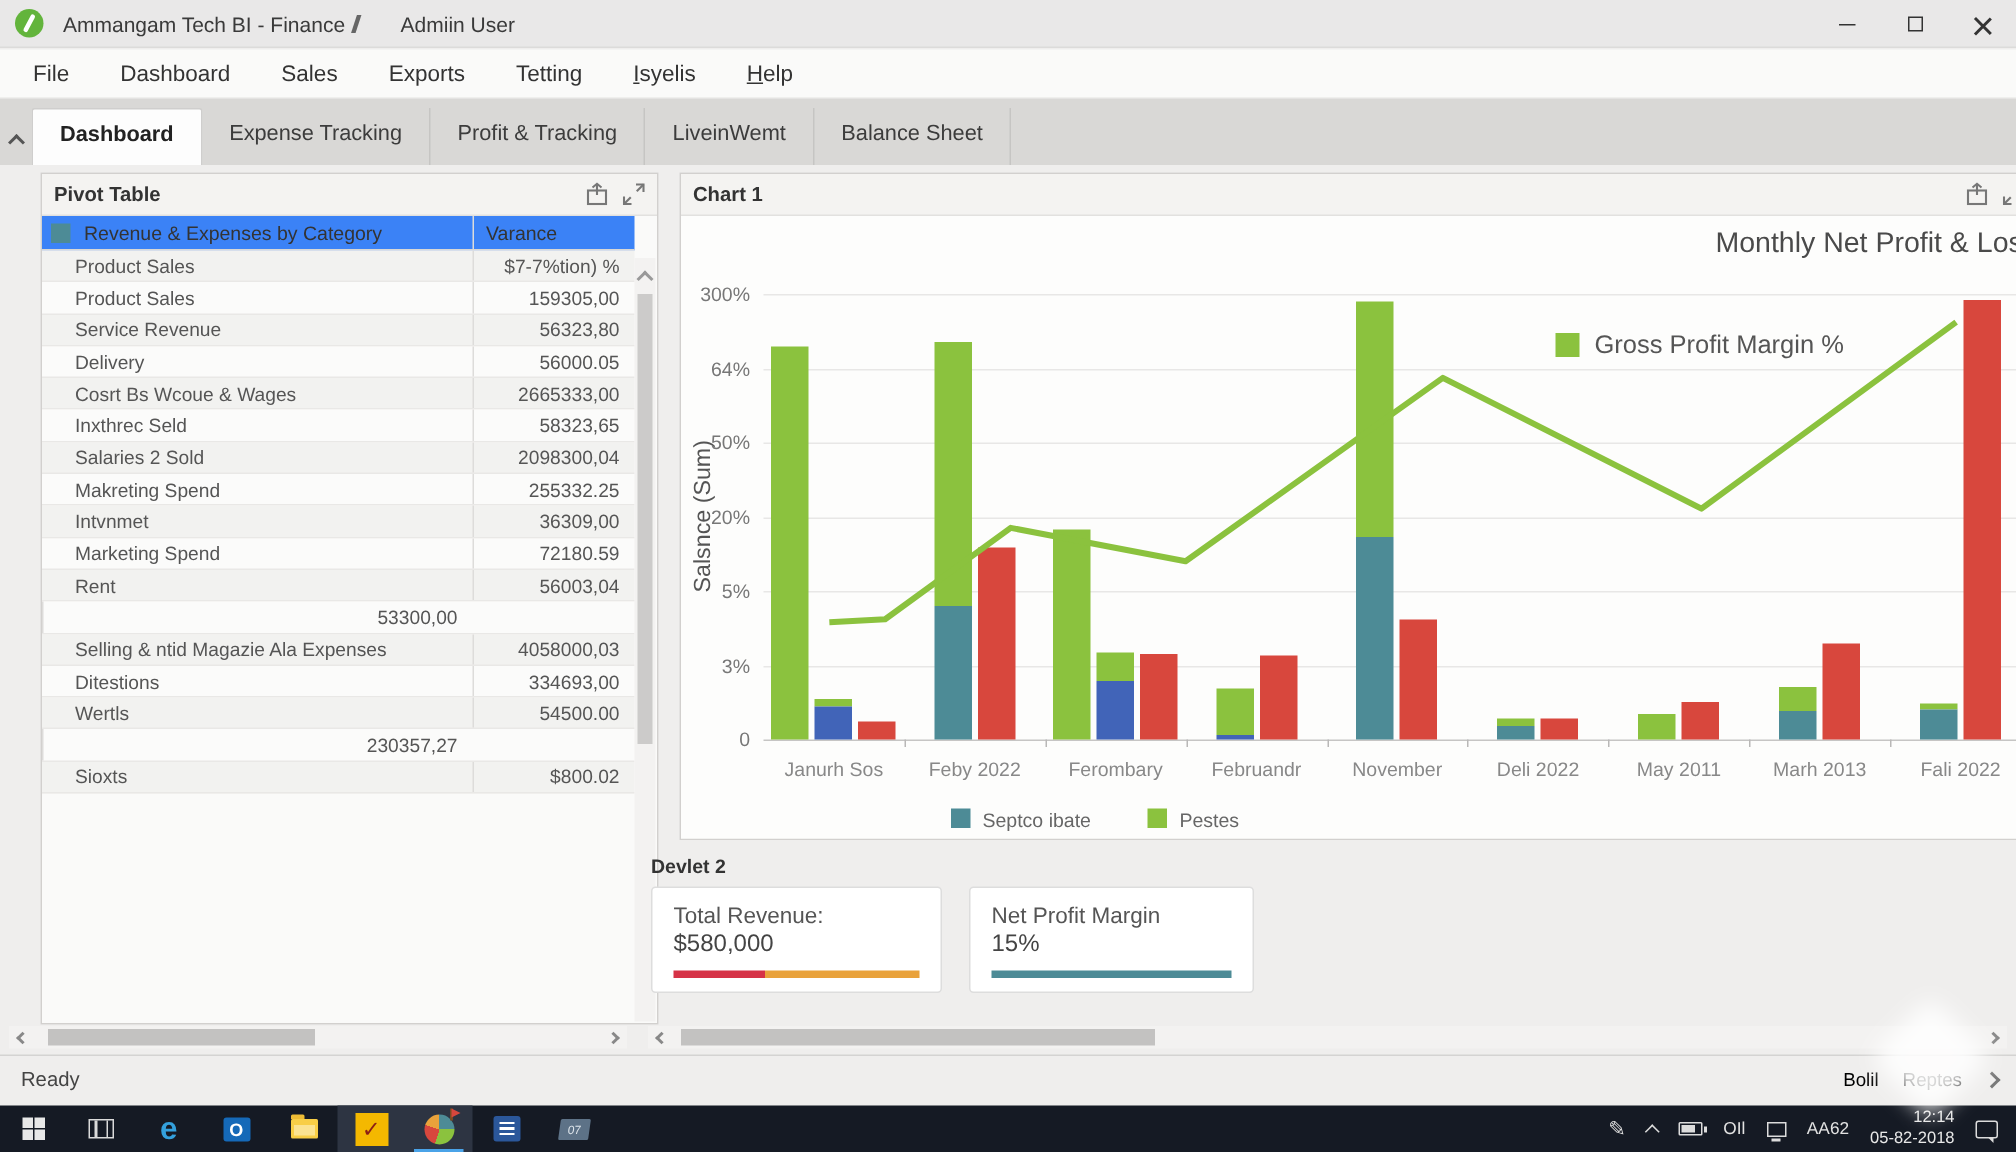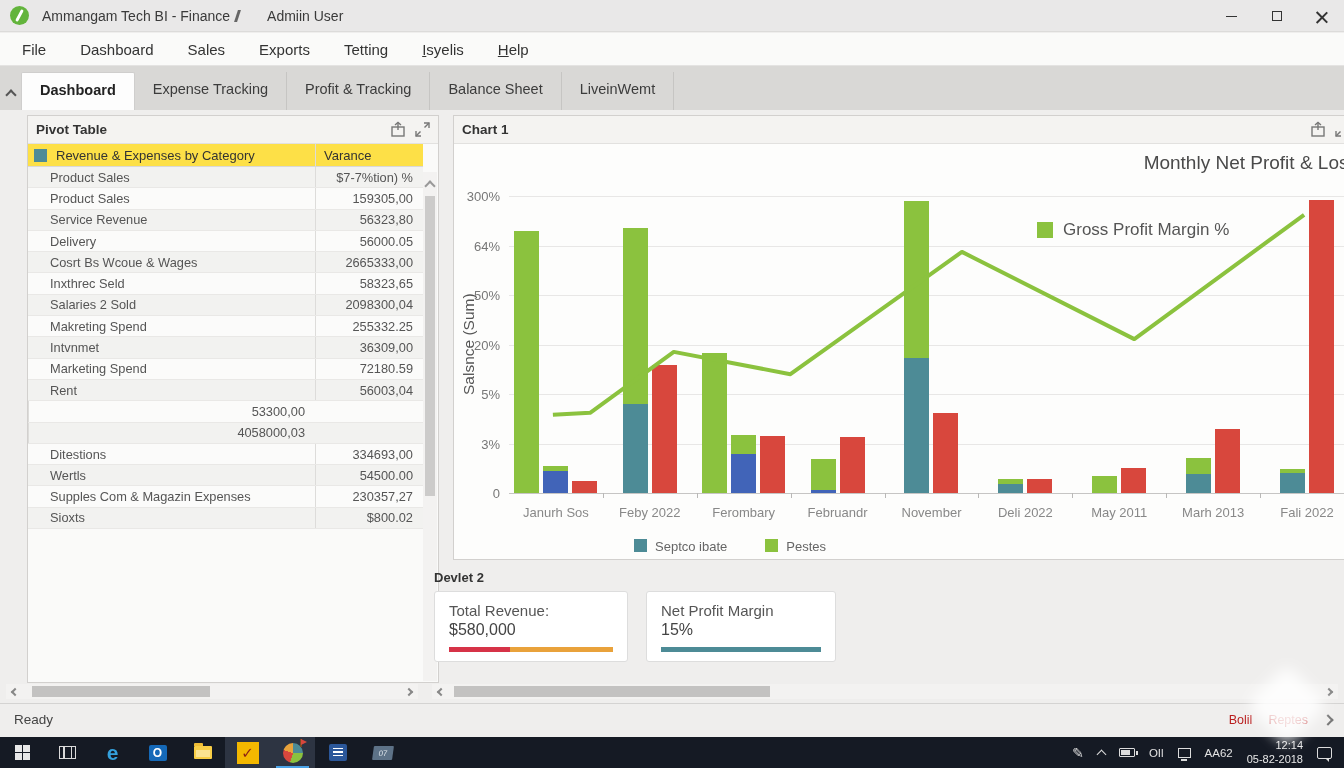--- a/index.html
+++ b/index.html
@@ -47,21 +47,21 @@
   .panel-header{height:28px;background:#f4f3f1;border-bottom:1px solid #e2e1df;display:flex;align-items:center;padding:0 8px;}
   .panel-title{font-size:13.5px;font-weight:bold;color:#333;flex:1;}
   .ph-icons{display:flex;gap:9px;align-items:center;}
   .ph-icons svg{display:block;}
 
   
   .pivot-panel{left:6px;top:5px;width:412px;height:568px;}
   .pt-body{position:absolute;left:0;top:28px;right:0;bottom:0;background:#fafaf9;}
   .pt-row{display:grid;grid-template-columns:287px 1fr;height:21.3px;align-items:center;
     border-bottom:1px solid #e9e8e6;font-size:12.8px;color:#555;width:calc(100% - 15px);}
-  .pt-row.hdr{height:23px;background:#fde047;color:#333;font-size:13px;border-bottom:1px solid #d9d8d6;}
+  .pt-row.hdr{height:23px;background:#3b82f6;color:#333;font-size:13px;border-bottom:1px solid #d9d8d6;}
   .pt-row:nth-child(odd):not(.hdr){background:#f2f2f0;}
   .pt-row:nth-child(even):not(.hdr){background:#fbfbfa;}
   .pt-cat{padding-left:22px;overflow:hidden;white-space:nowrap;display:flex;align-items:center;}
   .pt-row.hdr .pt-cat{padding-left:6px;}
   .legend-sq{width:13px;height:13px;background:#4d8b96;display:inline-block;margin-right:9px;flex:0 0 auto;}
   .pt-val{border-left:1px solid #dddcda;height:100%;display:flex;align-items:center;justify-content:flex-end;padding-right:10px;white-space:nowrap;}
   .pt-row.hdr .pt-val{justify-content:flex-start;padding-left:8px;}
   .vscroll{position:absolute;top:28px;right:1px;bottom:1px;width:14px;background:#f3f2f1;}
   .vscroll .chev.up{position:absolute;left:3px;top:6px;border-color:#999;}
   .vthumb{position:absolute;left:2px;top:24px;width:10px;height:300px;background:#cccbca;}
@@ -103,21 +103,21 @@
   .kpi-card{background:#fff;border:1px solid #ddd;border-radius:3px;padding:10px 14px 12px 14px;position:relative;}
   .kpi-card:nth-child(1){width:194px;height:71px;}
   .kpi-card:nth-child(2){width:190px;height:71px;}
   .kpi-title{font-size:15px;color:#555;}
   .kpi-value{font-size:16px;color:#444;margin-top:2px;}
   .kpi-bar{position:absolute;left:14px;right:14px;bottom:9px;height:5px;display:flex;}
 
   
   .statusbar{position:absolute;left:0;top:703px;width:1344px;height:34px;background:#efeeed;border-top:1px solid #d4d3d2;}
   .status-left{position:absolute;left:14px;top:8px;font-size:13.5px;color:#444;}
-  .status-right{position:absolute;right:12px;top:9px;display:flex;align-items:center;gap:16px;font-size:12.5px;color:#b91c1c;}
+  .status-right{position:absolute;right:12px;top:9px;display:flex;align-items:center;gap:16px;font-size:12.5px;color:#000000;}
   .glow{position:absolute;left:1258px;top:676px;width:58px;height:58px;background:rgba(255,255,255,.85);
     transform:rotate(45deg);filter:blur(7px);border-radius:10px;z-index:4;pointer-events:none;}
 
   
   .taskbar{position:absolute;left:0;top:737px;width:1344px;height:31px;background:#151a24;display:flex;align-items:center;}
   .tb-apps{display:flex;align-items:center;height:31px;}
   .tb-icon{width:45px;height:31px;display:flex;align-items:center;justify-content:center;position:relative;}
   .tb-icon.active{background:#2d3442;}
   .ic-start{width:15px;height:15px;display:grid;grid-template-columns:7px 7px;grid-template-rows:7px 7px;gap:1px;}
   .ic-start div{background:#e8e8e8;}
@@ -191,22 +191,22 @@
     </div>
 
   <div class="tabstrip">
     <div class="tab-collapse">
         <span class="chev up"></span>
       </div>
     <div class="tabs" id="tabs">
         <div class="tab active">Dashboard</div>
         <div class="tab">Expense Tracking</div>
         <div class="tab">Profit &amp; Tracking</div>
+        <div class="tab">LiveinWemt</div>
         <div class="tab">Balance Sheet</div>
-        <div class="tab">LiveinWemt</div>
       </div>
   </div>
 
   <div class="content">
 
     <div class="panel pivot-panel">
       <div class="panel-header">
         <span class="panel-title">Pivot Table</span>
         <span class="ph-icons">
           <svg width="16" height="17" viewBox="0 0 16 17">
@@ -274,32 +274,32 @@
               <span class="pt-val">72180.59</span>
             </div>
             <div class="pt-row">
               <span class="pt-cat">Rent</span>
               <span class="pt-val">56003,04</span>
             </div>
             <div class="pt-row">
               <span class="pt-val">53300,00</span>
             </div>
             <div class="pt-row">
+              <span class="pt-cat">Selling &amp; ntid Magazie Ala Expenses</span>
               <span class="pt-val">4058000,03</span>
             </div>
             <div class="pt-row">
               <span class="pt-cat">Ditestions</span>
               <span class="pt-val">334693,00</span>
             </div>
             <div class="pt-row">
               <span class="pt-cat">Wertls</span>
               <span class="pt-val">54500.00</span>
             </div>
             <div class="pt-row">
-              <span class="pt-cat">Supples Com &amp; Magazin Expenses</span>
               <span class="pt-val">230357,27</span>
             </div>
             <div class="pt-row">
               <span class="pt-cat">Sioxts</span>
               <span class="pt-val">$800.02</span>
             </div>
           </div>
         <div class="vscroll">
           <span class="chev up"></span>
           <div class="vthumb"></div>

